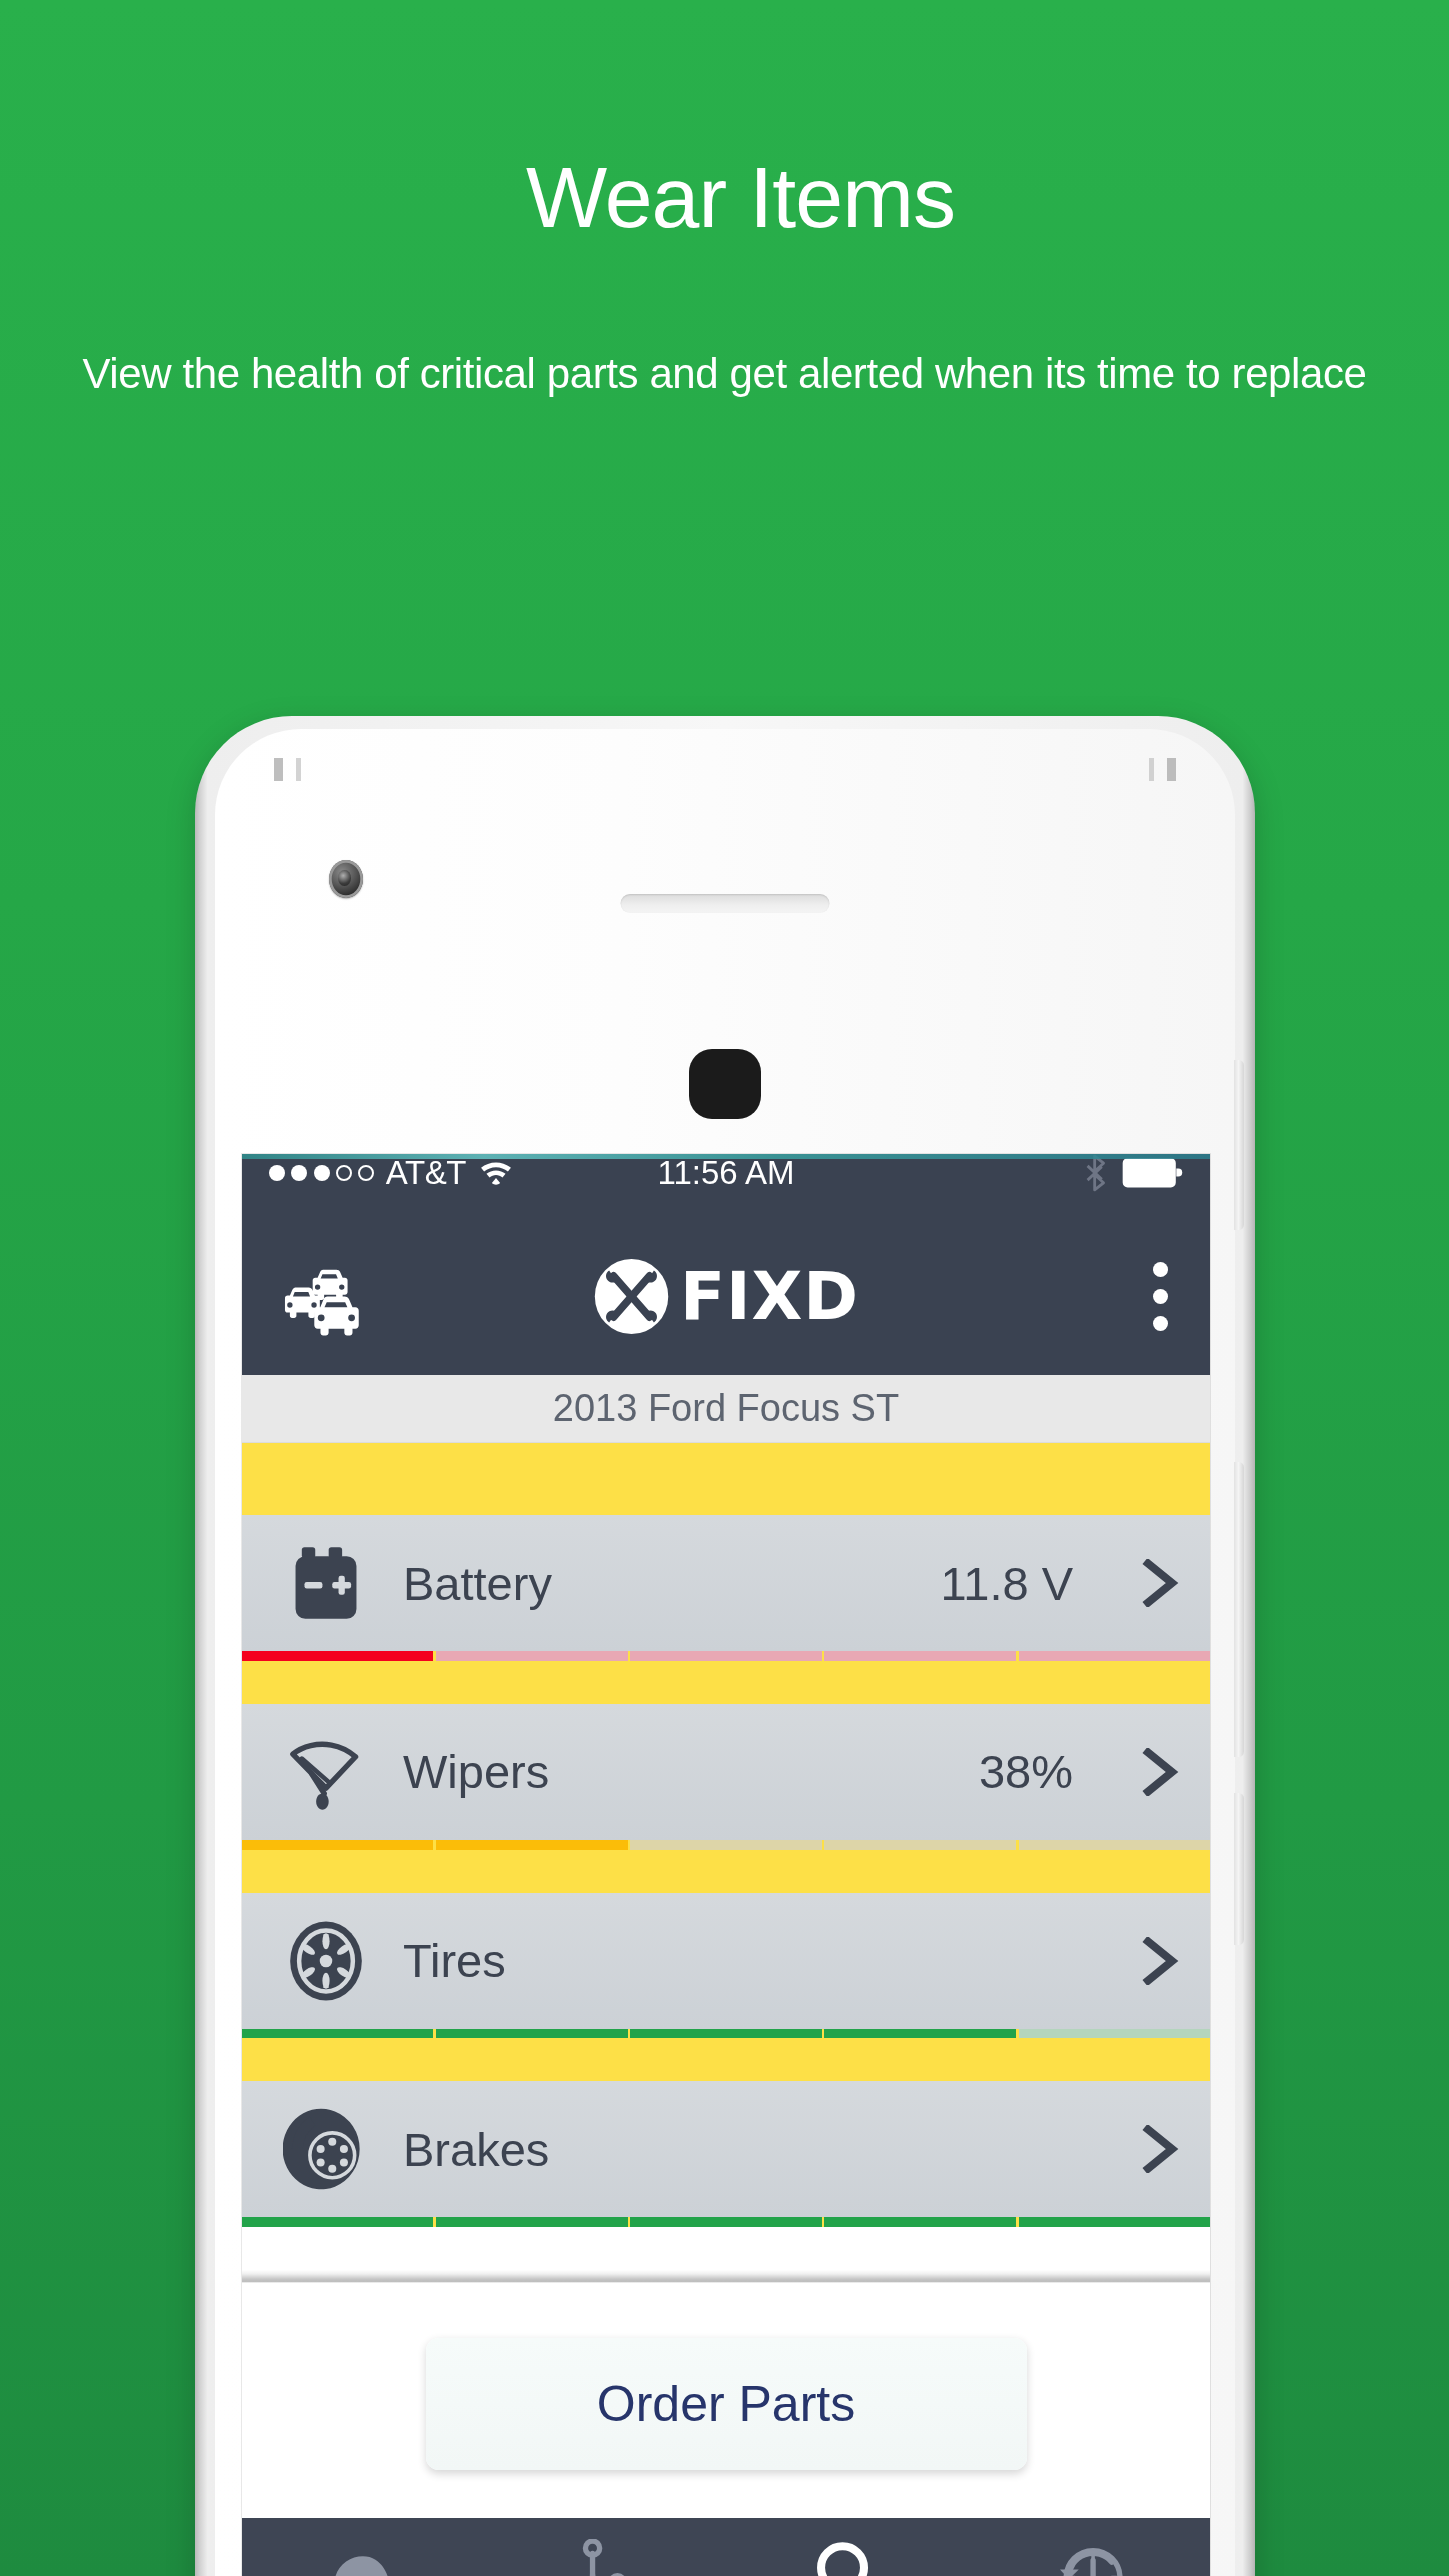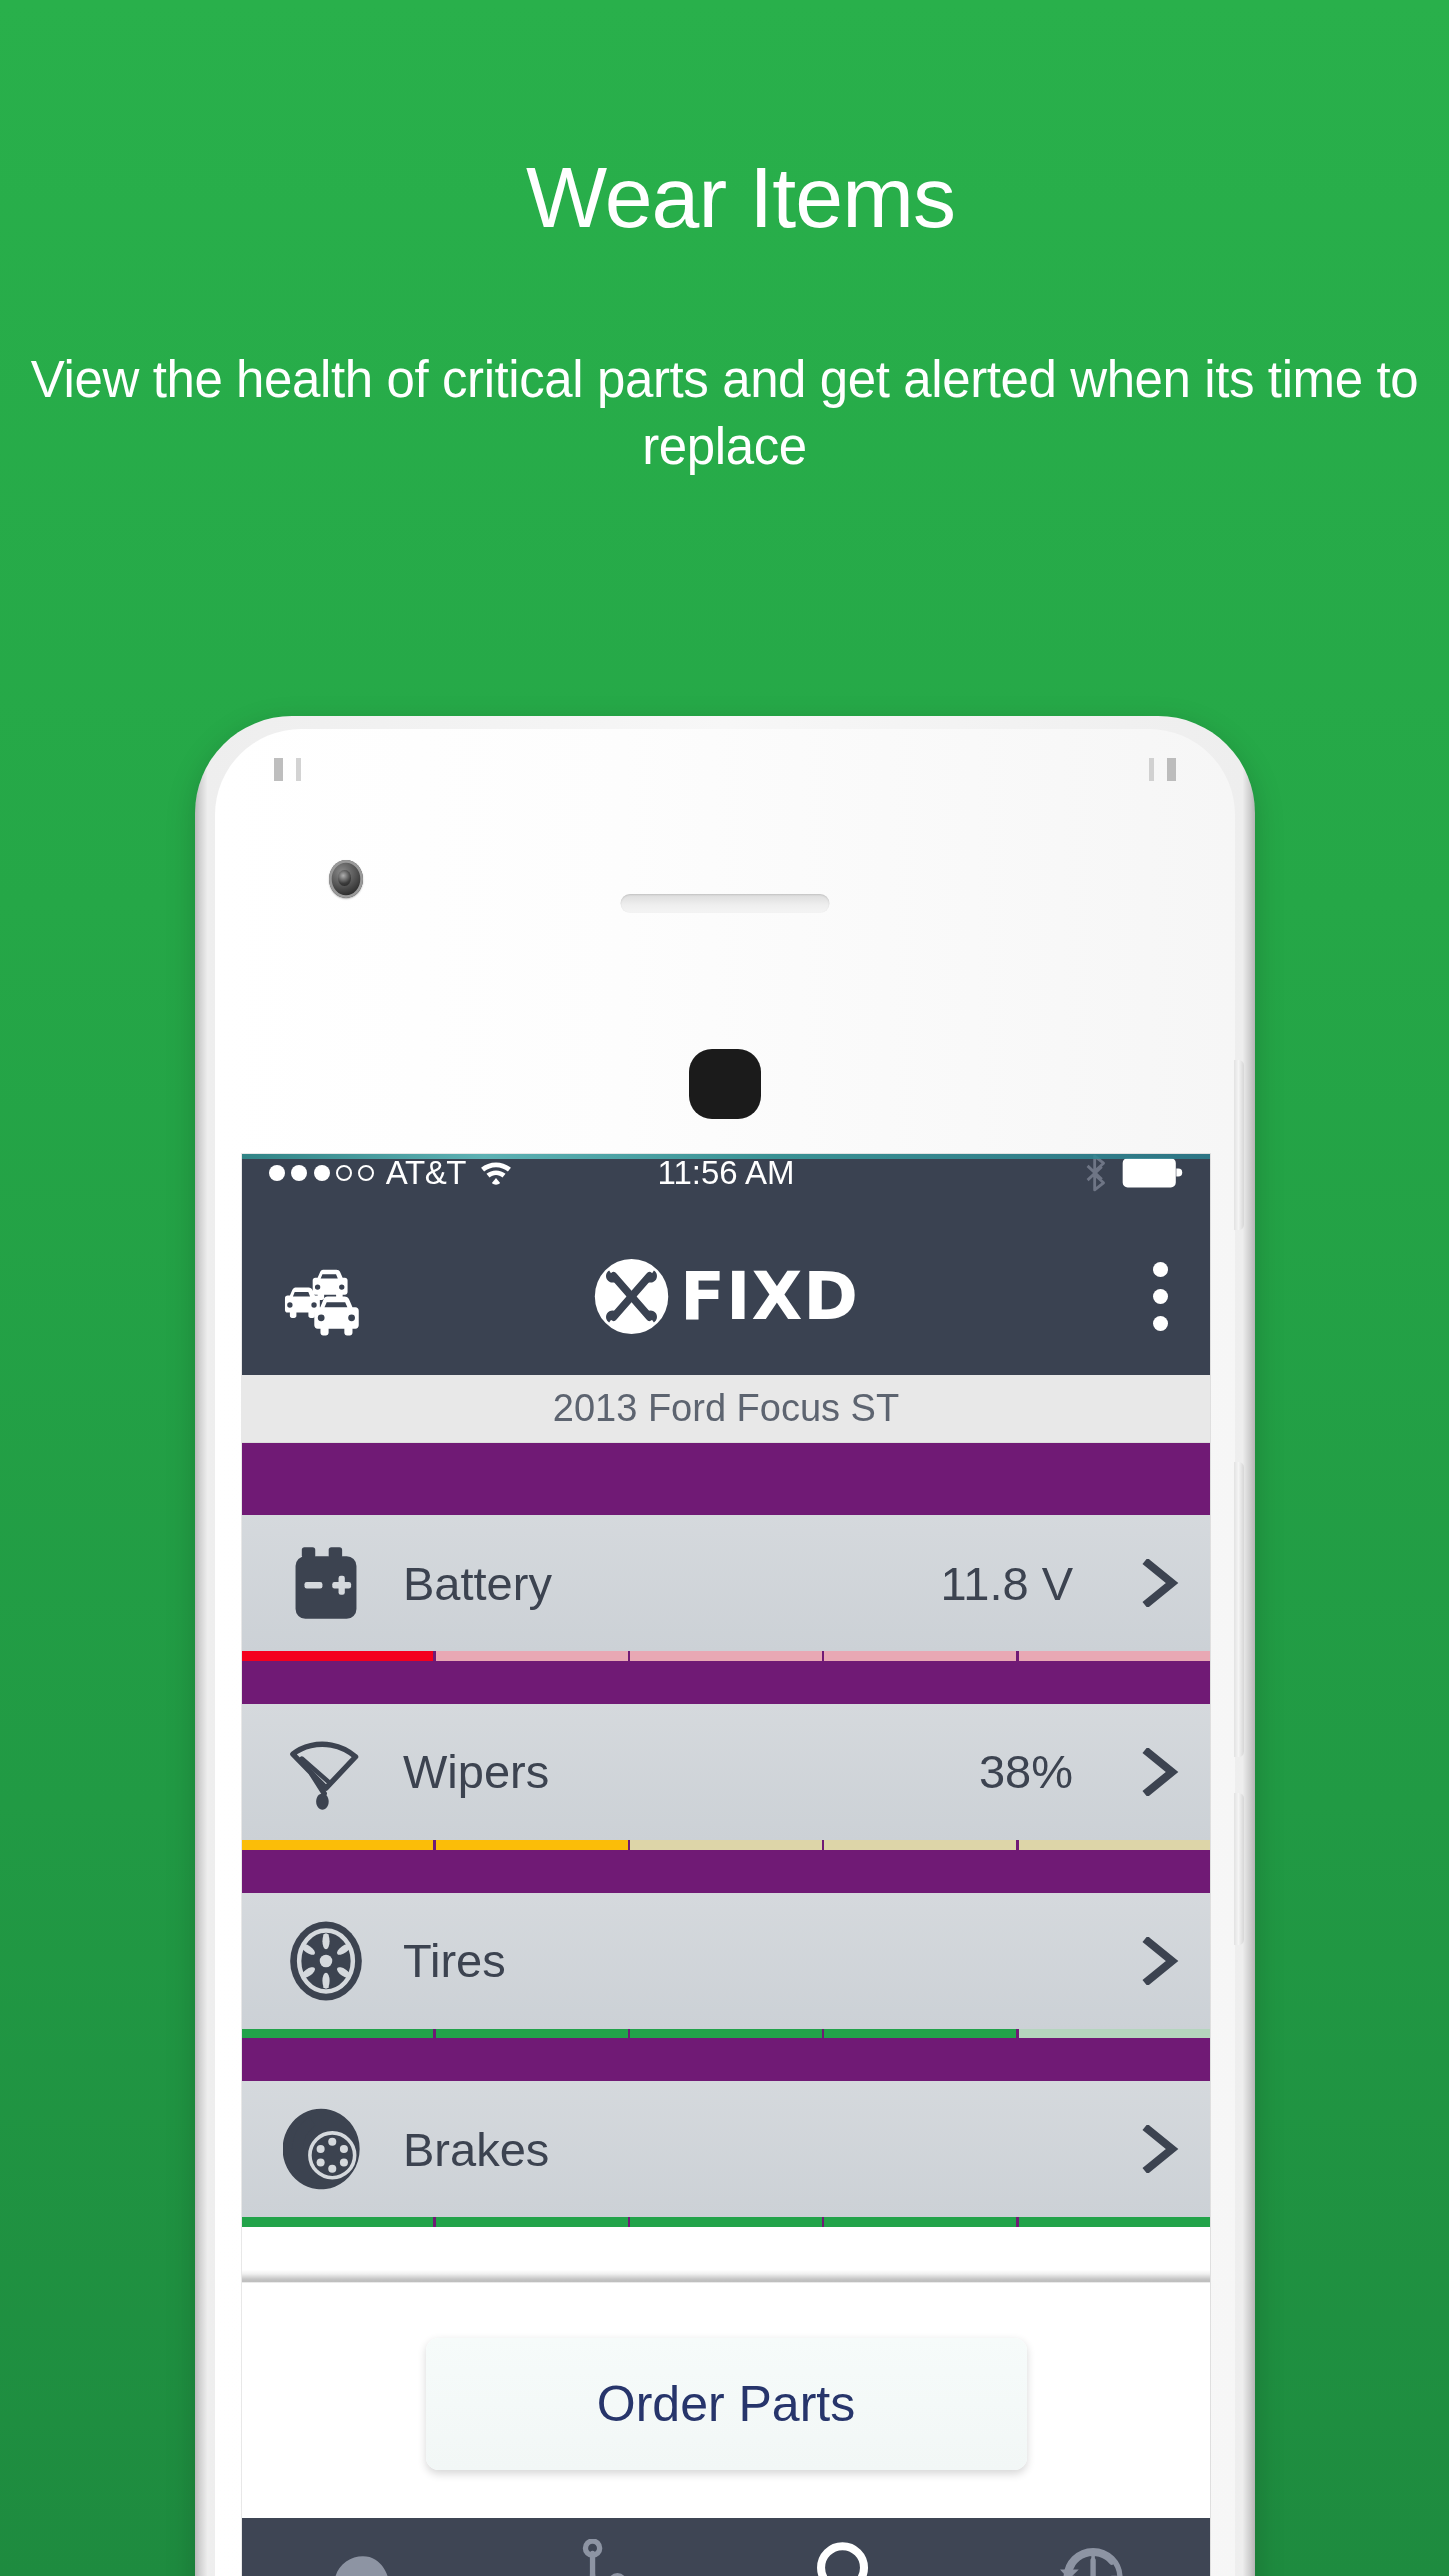--- a/index.html
+++ b/index.html
@@ -26,21 +26,21 @@
   }
   .promo-title {
     font-size: 86px;
     font-weight: 400;
     letter-spacing: -0.9px;
     line-height: 1;
     margin-top: 154px;
     padding-left: 32px;
   }
   .promo-sub {
-    font-size: 51px;
+    font-size: 42px;
     font-weight: 400;
     line-height: 1.32;
     margin-top: 106px;
     letter-spacing: -0.4px;
   }
 
   
   .phone {
     position: absolute;
     left: 195px;
@@ -204,21 +204,21 @@
     display: flex; align-items: center; justify-content: center;
     color: #5d6470;
     font-size: 38px;
     border-bottom: 0.9px solid #dcdcdc;
     text-align: right;
   }
 
   
   .list {
     padding-top: 72px;
-    background: #701a75;
+    background: #fde047;
   }
   .row-wrap { margin-bottom: 43px; }
   .row {
     height: 136px;
     background: linear-gradient(180deg, #d5d9dd 0%, #ccd1d6 100%);
     display: flex;
     align-items: center;
     padding: 0 30px 0 41px;
     cursor: pointer;
   }

